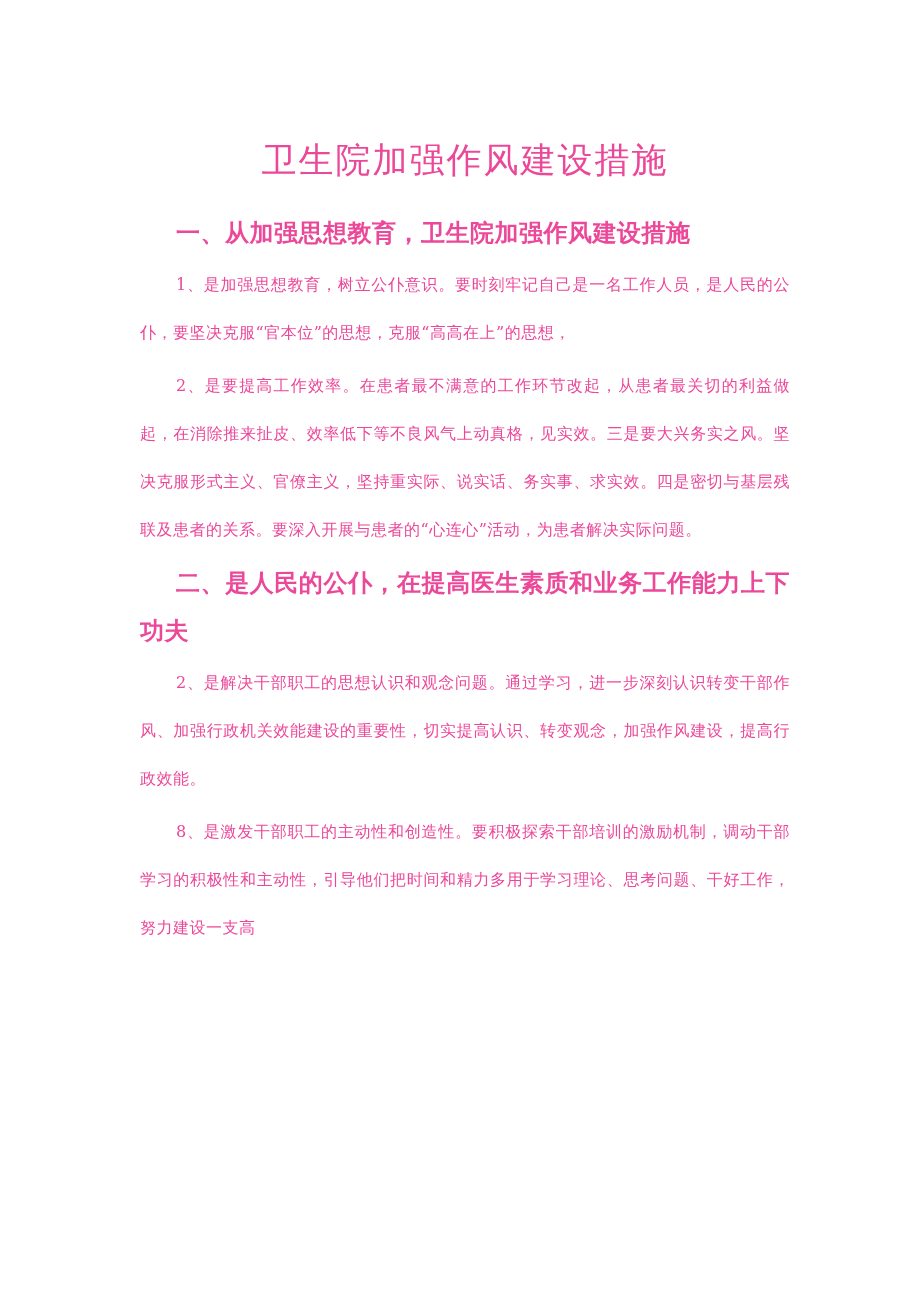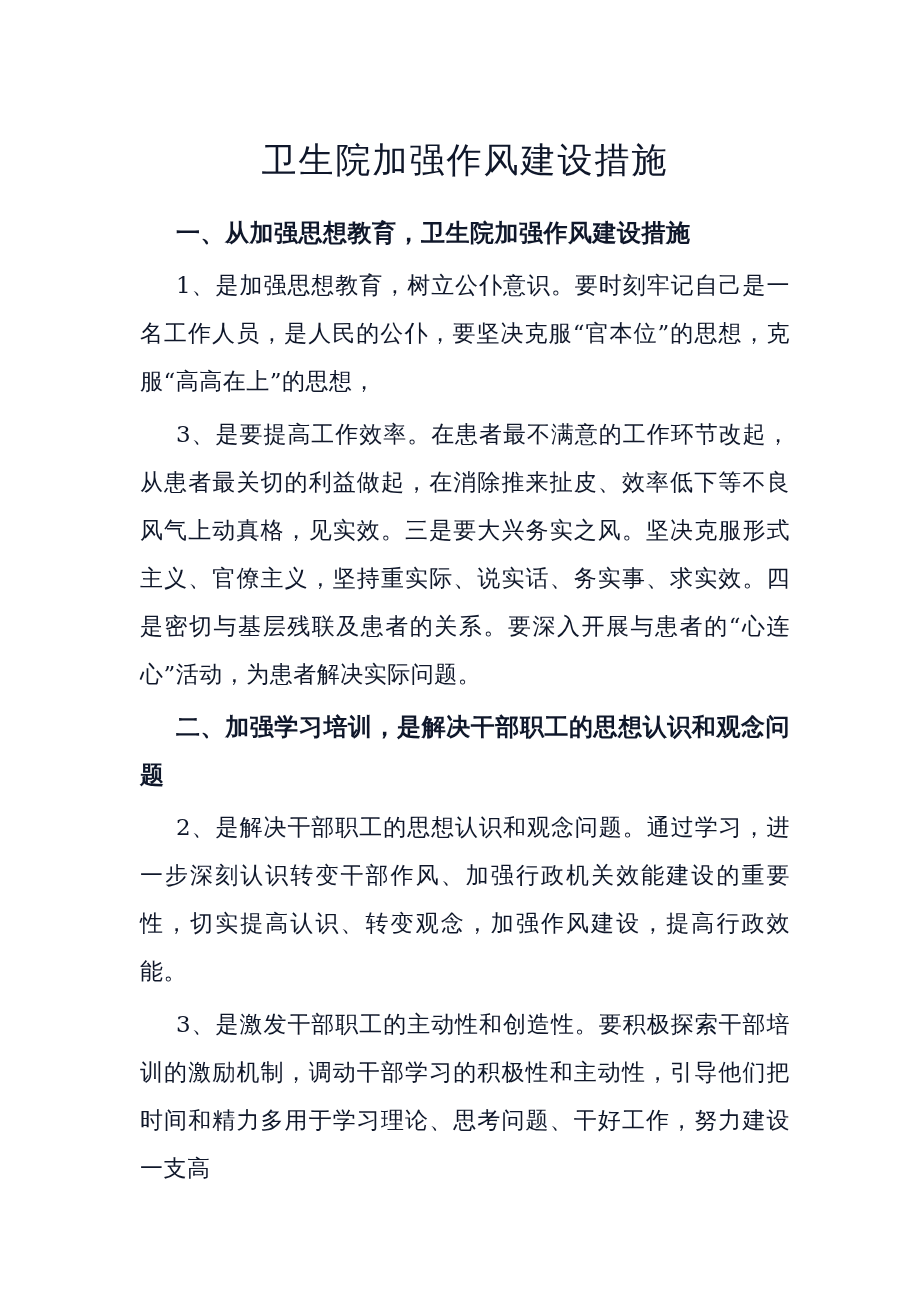--- a/index.html
+++ b/index.html
@@ -5,21 +5,21 @@
   html, body {
     margin: 0;
     padding: 0;
     background: #ffffff;
   }
   .page {
     position: relative;
     width: 920px;
     height: 1301px;
     background: #ffffff;
-    color: #0f172a;
+    color: #ec4899;
     box-sizing: border-box;
     padding: 136px 130px 0 140px;
     overflow: hidden;
   }
   .doc-title {
     margin: 0 0 25px 0;
     font-family: "DejaVu Serif", "Liberation Serif", serif;
     font-weight: 400;
     font-size: 35px;
     line-height: 48px;
@@ -35,40 +35,40 @@
     line-height: 48px;
     letter-spacing: 0.5px;
     text-indent: 36px;
     text-align: justify;
     text-justify: inter-ideograph;
   }
   .para {
     margin: 0 0 5px 0;
     font-family: "DejaVu Serif", "Liberation Serif", serif;
     font-weight: 400;
-    font-size: 23px;
+    font-size: 16px;
     line-height: 48px;
     letter-spacing: 0.5px;
     text-indent: 36px;
     text-align: justify;
     text-justify: inter-ideograph;
   }
 </style>
 </head>
 <body>
 
 <div class="page">
 
   <h1 class="doc-title">卫生院加强作风建设措施</h1>
 
   <section>
     <h2 class="sec-heading">一、从加强思想教育，卫生院加强作风建设措施</h2>
     <p class="para">1、是加强思想教育，树立公仆意识。要时刻牢记自己是一名工作人员，是人民的公仆，要坚决克服“官本位”的思想，克服“高高在上”的思想，</p>
-    <p class="para">3、是要提高工作效率。在患者最不满意的工作环节改起，从患者最关切的利益做起，在消除推来扯皮、效率低下等不良风气上动真格，见实效。三是要大兴务实之风。坚决克服形式主义、官僚主义，坚持重实际、说实话、务实事、求实效。四是密切与基层残联及患者的关系。要深入开展与患者的“心连心”活动，为患者解决实际问题。</p>
+    <p class="para">2、是要提高工作效率。在患者最不满意的工作环节改起，从患者最关切的利益做起，在消除推来扯皮、效率低下等不良风气上动真格，见实效。三是要大兴务实之风。坚决克服形式主义、官僚主义，坚持重实际、说实话、务实事、求实效。四是密切与基层残联及患者的关系。要深入开展与患者的“心连心”活动，为患者解决实际问题。</p>
   </section>
 
   <section>
-    <h2 class="sec-heading">二、加强学习培训，是解决干部职工的思想认识和观念问题</h2>
+    <h2 class="sec-heading">二、是人民的公仆，在提高医生素质和业务工作能力上下功夫</h2>
     <p class="para">2、是解决干部职工的思想认识和观念问题。通过学习，进一步深刻认识转变干部作风、加强行政机关效能建设的重要性，切实提高认识、转变观念，加强作风建设，提高行政效能。</p>
-    <p class="para">3、是激发干部职工的主动性和创造性。要积极探索干部培训的激励机制，调动干部学习的积极性和主动性，引导他们把时间和精力多用于学习理论、思考问题、干好工作，努力建设一支高</p>
+    <p class="para">8、是激发干部职工的主动性和创造性。要积极探索干部培训的激励机制，调动干部学习的积极性和主动性，引导他们把时间和精力多用于学习理论、思考问题、干好工作，努力建设一支高</p>
   </section>
 
 </div>
 
 </body></html>

